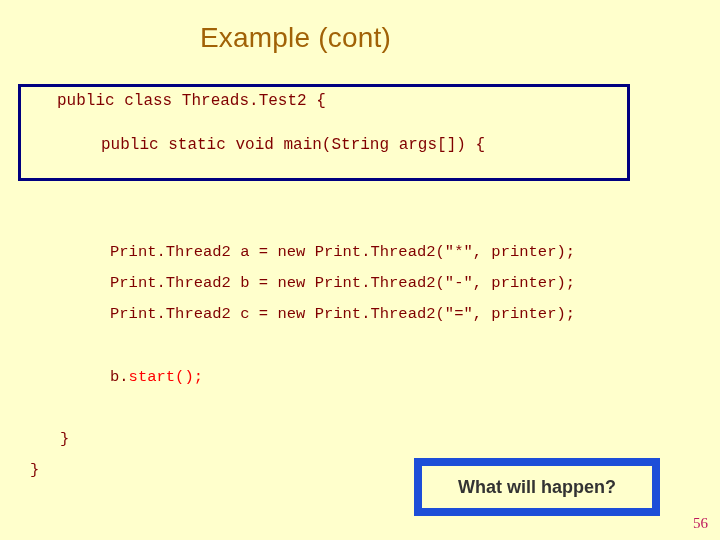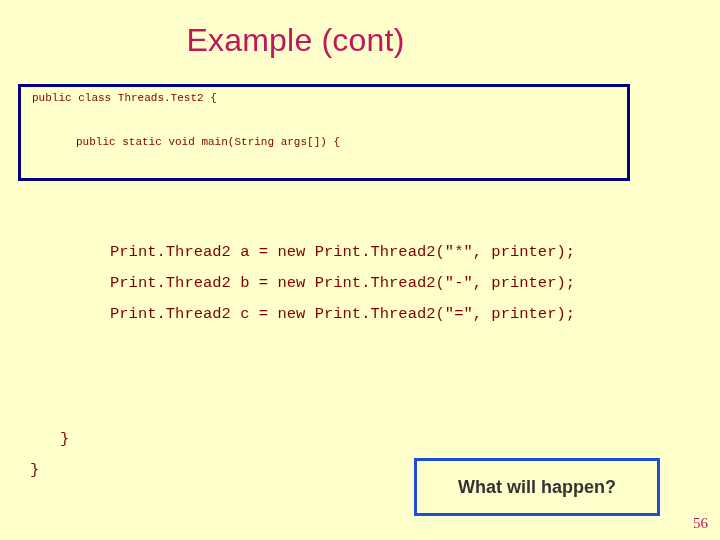--- a/index.html
+++ b/index.html
@@ -18,40 +18,41 @@
     position: relative;
     width: 720px;
     height: 540px;
   }
   .title {
     position: absolute;
     left: 0;
     top: 22px;
     width: 591px;
     text-align: center;
-    font-size: 32px;
-    color: #be185d;
+    font-size: 28px;
+    color: #a16207;
     font-family: "Liberation Sans", sans-serif;
     letter-spacing: 0.2px;
   }
   .code-box {
     position: absolute;
     left: 18px;
     top: 84px;
     width: 612px;
     height: 97px;
     border: 3px solid #000080;
     background: #ffffcc;
     box-sizing: border-box;
   }
   .mono {
     font-family: "Liberation Mono", monospace;
-    font-size: 11px;
+    font-size: 16px;
     color: #800000;
     white-space: pre;
+    margin-left: 25px;
   }
   .code-line-1 {
     position: absolute;
     left: 32px;
     top: 92px;
   }
   .code-line-2 {
     position: absolute;
     left: 76px;
     top: 136px;
@@ -75,21 +76,21 @@
   .l-brace2 { left: 30px; top: 461px; }
   .red {
     color: #ff0000;
   }
   .callout {
     position: absolute;
     left: 414px;
     top: 458px;
     width: 246px;
     height: 58px;
-    border: 3px solid #1d4ed8;
+    border: 8px solid #1d4ed8;
     background: #ffffcc;
     box-sizing: border-box;
     display: flex;
     align-items: center;
     justify-content: center;
   }
   .callout-text {
     font-family: "Liberation Sans", sans-serif;
     font-size: 18px;
     color: #333333;
@@ -113,20 +114,21 @@
 
   <div class="code-box"></div>
 
   <div class="mono code-line-1">public class Threads.Test2 {</div>
   <div class="mono code-line-2">public static void main(String args[]) {</div>
 
   <div class="body-line l-a">Print.Thread2 a = new Print.Thread2("*", printer);</div>
   <div class="body-line l-b">Print.Thread2 b = new Print.Thread2("-", printer);</div>
   <div class="body-line l-c">Print.Thread2 c = new Print.Thread2("=", printer);</div>
 
+  <div class="body-line l-bstart"><span>b.</span><span class="red">start();</span></div>
 
   <div class="body-line l-brace1">}</div>
   <div class="body-line l-brace2">}</div>
 
   <div class="callout">
     <span class="callout-text">What will happen?</span>
   </div>
 
   <div class="page-number">56</div>
 

